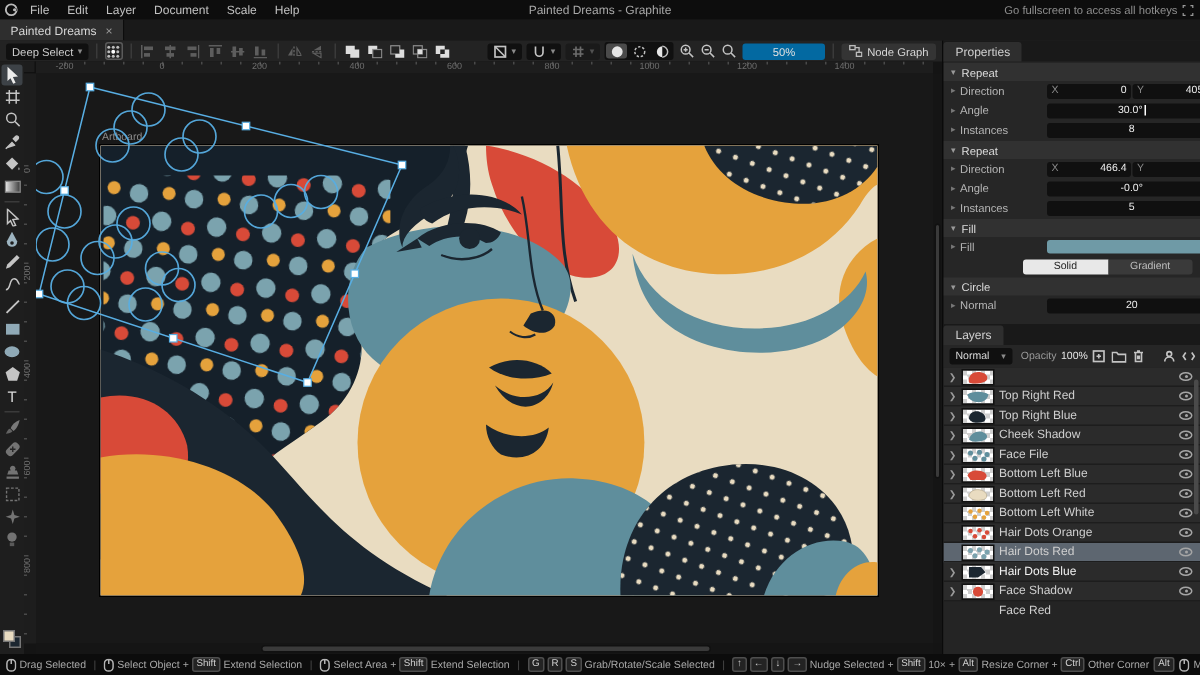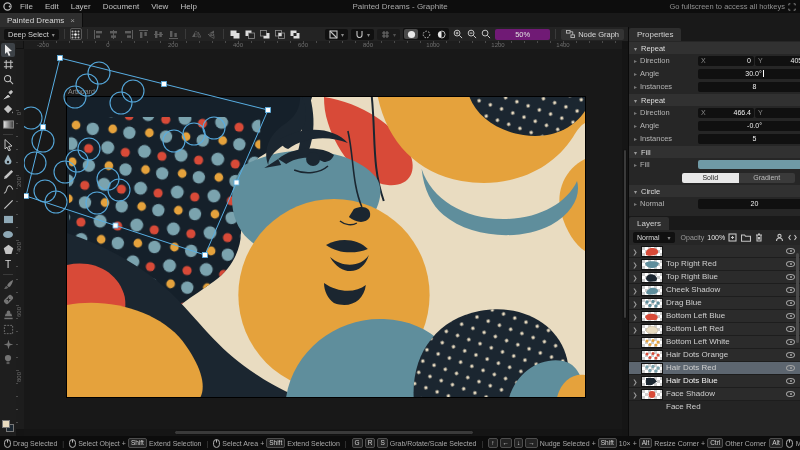--- a/index.html
+++ b/index.html
@@ -22,21 +22,21 @@
   #optionsbar{position:absolute;left:0;top:27px;width:628px;height:14px;background:#232323;display:flex;align-items:center;gap:3px;padding:0 4px;font-size:7.5px;}
   .dd{background:#101010;border-radius:2px;height:11px;display:flex;align-items:center;gap:3px;padding:0 4px;color:#cfcfcf;}
   .dd .caret{font-size:6px;color:#8a8a8a;}
   .ob-icon{width:12px;height:12px;display:flex;align-items:center;justify-content:center;}
   .ob-icon.boxed{border:1px solid #5a5a5a;border-radius:2px;}
   .ob-icon.disabled{opacity:.38;}
   .ob-sep{width:1px;height:10px;background:#3a3a3a;margin:0 2px;}
   .seg{display:flex;background:#101010;border-radius:2px;padding:1px;gap:1px;}
   .seg .vm{width:14px;height:10px;display:flex;align-items:center;justify-content:center;border-radius:2px;}
   .seg .vm.sel{background:#4a4a4a;}
-  #zoomfield{background:#701a75;border-radius:2px;height:11px;min-width:34px;text-align:center;color:#e0e0e0;display:flex;align-items:center;justify-content:center;padding:0 20px;}
+  #zoomfield{background:#0369a1;border-radius:2px;height:11px;min-width:34px;text-align:center;color:#e0e0e0;display:flex;align-items:center;justify-content:center;padding:0 20px;}
   #nodegraph{background:#343434;border-radius:2px;height:11px;display:flex;align-items:center;gap:3px;padding:0 5px;color:#d8d8d8;}
 
   
   #shelf{position:absolute;left:0;top:41px;width:16px;height:395px;background:#1e1e1e;display:flex;flex-direction:column;align-items:center;padding-top:1px;}
   .tool{width:14px;height:14px;display:flex;align-items:center;justify-content:center;border-radius:2px;margin:0.5px 0;}
   .tool.active{background:#3d4247;}
   .tool.dim{opacity:.55;}
   .shelf-sep{width:10px;height:1px;background:#3a3a3a;margin:2px 0;}
   #working-colors{margin-top:auto;margin-bottom:4px;position:relative;width:12px;height:12px;}
   #working-colors .back{position:absolute;right:0;bottom:0;width:8px;height:8px;background:#1b2630;border:1px solid #777;}
@@ -121,21 +121,21 @@
           <path d="M5 5 h4" stroke="#0d0d0d" stroke-width="2"></path>
           <circle cx="7.5" cy="5" r="1.2" fill="#bbb"></circle>
         </svg>
     </span>
     <span class="title">Painted Dreams - Graphite</span>
     <span id="menu-items" style="display: flex;">
         <span class="menu-item">File</span>
         <span class="menu-item">Edit</span>
         <span class="menu-item">Layer</span>
         <span class="menu-item">Document</span>
-        <span class="menu-item">View</span>
+        <span class="menu-item">Scale</span>
         <span class="menu-item">Help</span>
       </span>
     <span class="hint">
       <span>Go fullscreen to access all hotkeys</span>
       <span>
           <svg width="8" height="8" viewBox="0 0 10 10" fill="none" stroke="#9a9a9a">
             <path d="M1 3 V1 H3 M7 1 H9 V3 M9 7 V9 H7 M3 9 H1 V7"></path>
           </svg>
         </span>
     </span>
@@ -834,21 +834,21 @@
             <span class="pupil"></span>
           </span>
         </div>
         <div class="layer-row">
           <span class="chev">❯</span>
           <span class="thumb">
             <svg width="16" height="9" viewBox="0 0 16 9">
               <path d="M2 7 C3 3 7 1 11 2 C14 3 15 5 13 7 C9 9 4 9 2 7 Z" fill="#5f8e9c"></path>
             </svg>
           </span>
-          <span class="layer-name">Drag Blue</span>
+          <span class="layer-name">Face File</span>
           <span class="eye">
             <span class="ball"></span>
             <span class="pupil"></span>
           </span>
         </div>
         <div class="layer-row">
           <span class="chev">❯</span>
           <span class="thumb">
             <svg width="16" height="9" viewBox="0 0 16 9" fill="#5f8e9c">
               <circle cx="3" cy="3" r="1.7"></circle>

